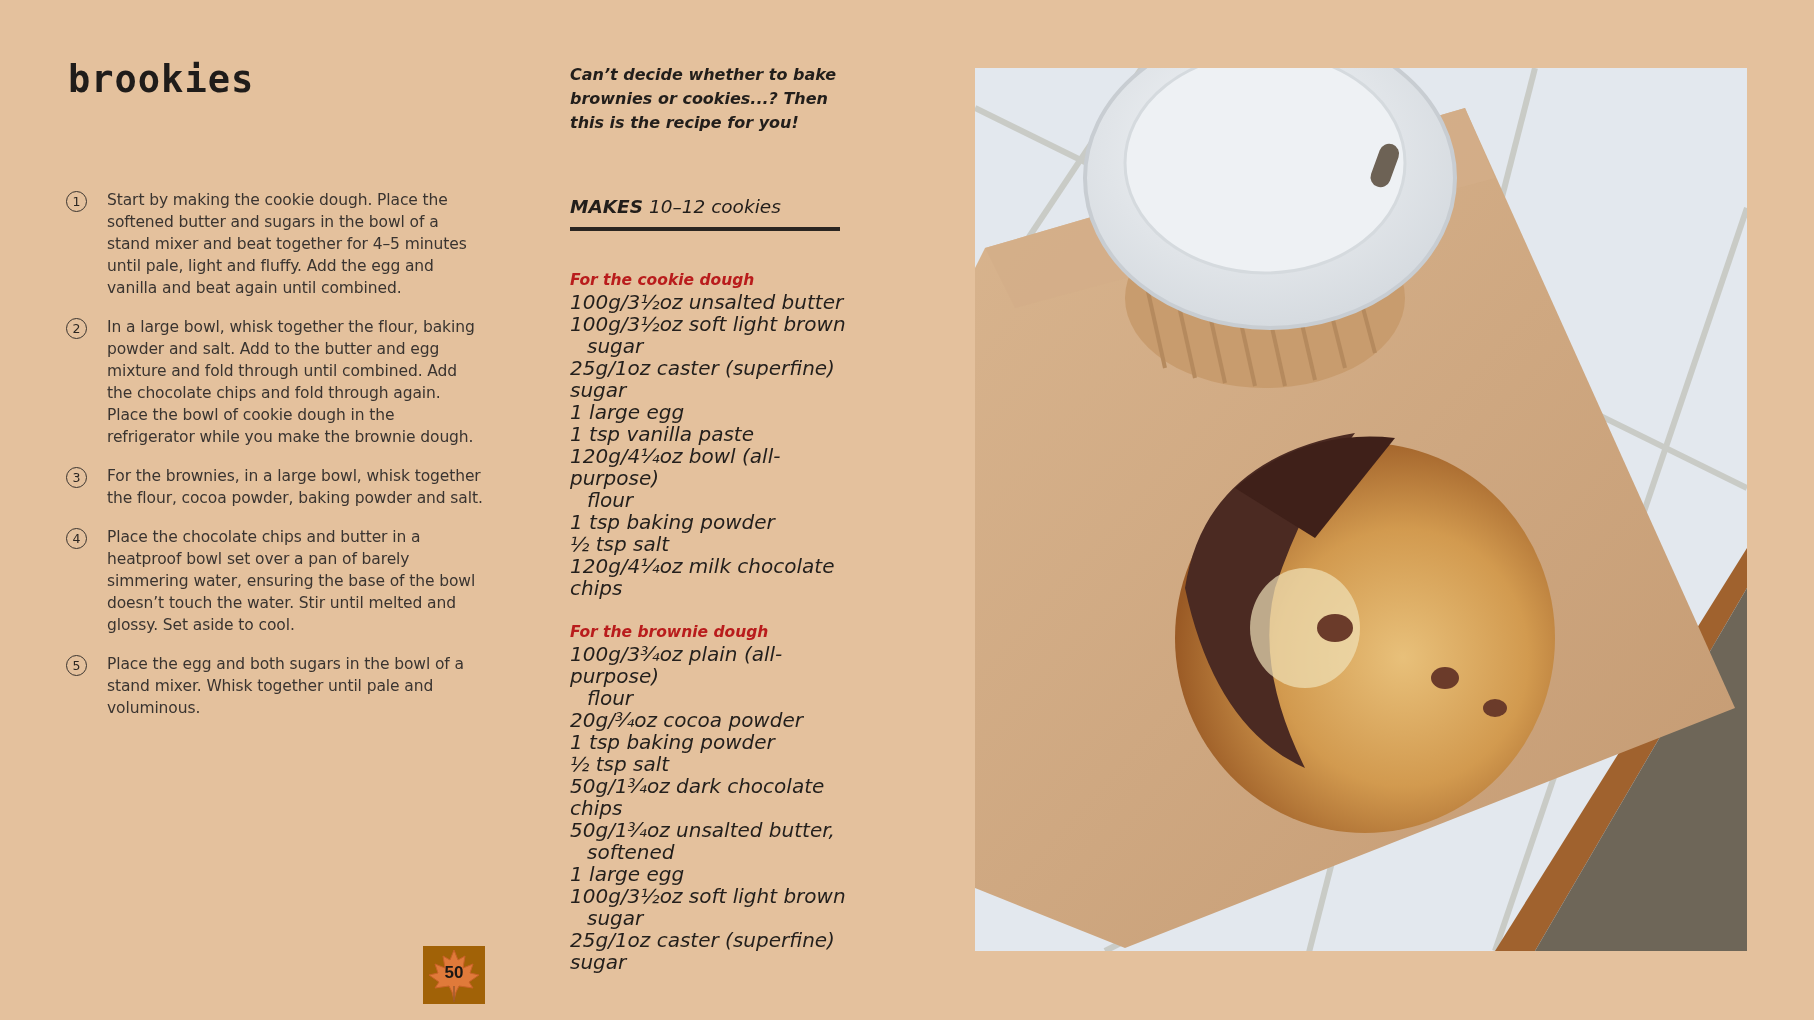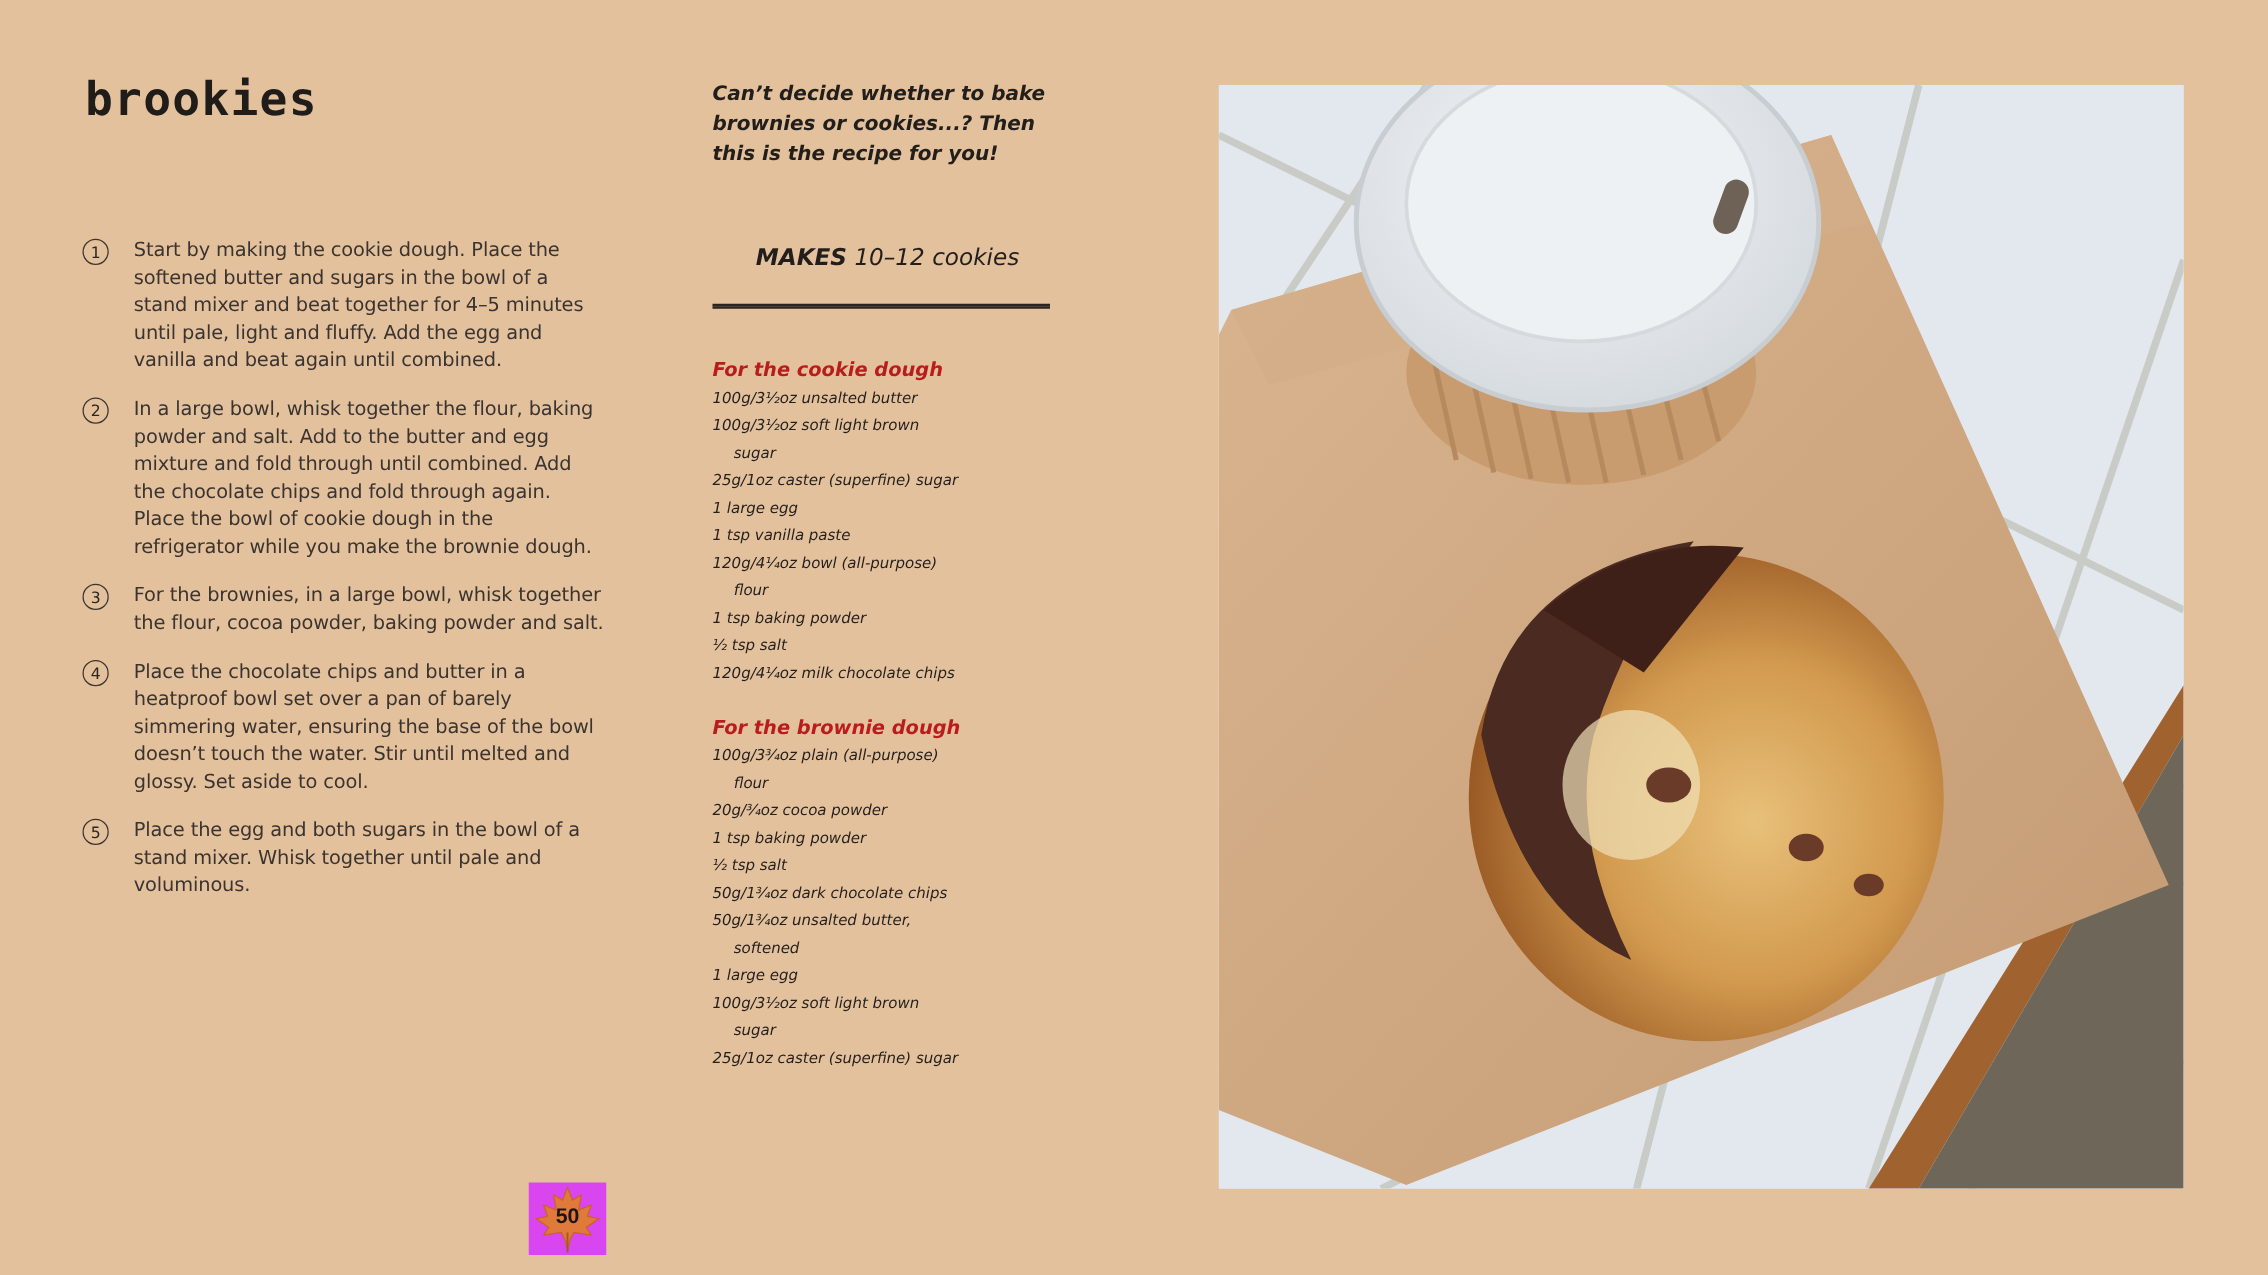--- a/index.html
+++ b/index.html
@@ -22,34 +22,34 @@
     font-size:12.5px; line-height:19px; text-align:center; margin-top:2px; margin-right:20px;
     color:#2b2622;
   }
   .step-text {
     font-size:15.5px; line-height:22px; color:#3a3430; font-weight:normal;
     letter-spacing:-0.1px;
   }
   .mid { position:absolute; left:570px; top:63px; width:280px;font-style:italic; }
   .intro { font-size:16px; line-height:24px; font-weight:bold; color:#221e1b; margin:0; }
   .meta { margin-top:54px; }
-  .meta-row { font-size:18.5px; line-height:24px; padding:6px 0 24px 0; color:#221e1b;text-align:center; }
+  .meta-row { font-size:18.5px; line-height:24px; padding:6px 0 8px 0; color:#221e1b; }
   .meta-row b { font-weight:bold; }
   .meta-sep { height:2px; background:#2a2521; width:270px; }
   .ing { margin-top:38px; }
   .ing-group { margin-bottom:22px; }
   .ing-head { font-size:15.5px; line-height:22px; font-weight:bold; color:#b91c1c; }
-  .ing-line { font-size:12px; line-height:22px; color:#231f1c; }
+  .ing-line { font-size:20px; line-height:22px; color:#231f1c; }
   .ing-line.cont { padding-left:17px; }
   .photo {
     position:absolute; left:975px; top:68px; width:772px; height:883px; overflow:hidden;
     background:#dfe4ea;
   }
   .page-num {
-    position:absolute; left:423px; top:946px; width:62px; height:58px; background:#d946ef;
+    position:absolute; left:423px; top:946px; width:62px; height:58px; background:#a16207;
   }
   .page-num .num {
     position:absolute; left:0; right:0; top:17px; text-align:center;
     font-size:17px; font-weight:bold; color:#1b1714;
     font-family:"Liberation Sans", sans-serif;
   }
 </style>
 </head>
 <body>
 

